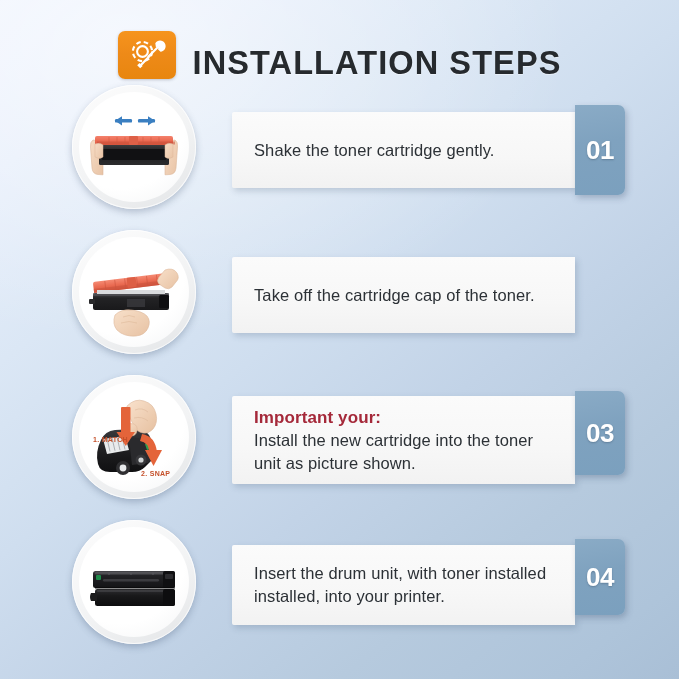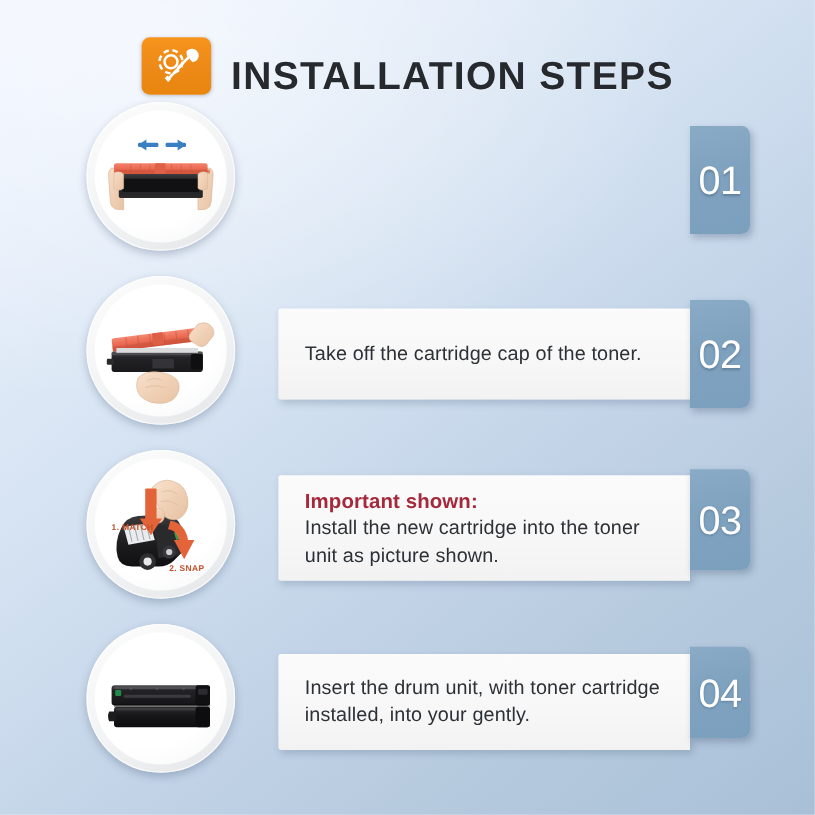--- a/index.html
+++ b/index.html
@@ -141,22 +141,22 @@
     width: 50px;
     height: 90px;
     background: linear-gradient(170deg, #8aabc6 0%, #7fa2bf 42%, #7ba0be 100%);
     border-radius: 0 7px 7px 0;
     box-shadow: 2px 3px 6px rgba(55,75,105,.30);
     display: flex;
     align-items: center;
     justify-content: center;
   }
   .badge-num {
-    font-size: 33px;
-    font-weight: 400;
+    font-size: 26px;
+    font-weight: 700;
     color: #ffffff;
     letter-spacing: -0.5px;
     line-height: 1;
     text-shadow: 0 1px 2px rgba(50,70,95,.38);
   }
 
   
   .row-1 .card  { top: 30px; }
   .row-2 .card  { top: 30px; }
   .row-3 .card  { top: 24px; min-height: 88px; }
@@ -246,20 +246,23 @@
               <path d="M72 45 v8"></path>
               <path d="M80 45 v8"></path>
           </g>
 
           <path d="M16 52 q5 -2 8 1 l0 12 q-4 3 -8 0 z" fill="url(#skin1)" stroke="#dcb79a" stroke-width="0.5"></path>
           <path d="M94 52 q-5 -2 -8 1 l0 12 q4 3 8 0 z" fill="url(#skin1)" stroke="#dcb79a" stroke-width="0.5"></path>
         </svg>
       </div>
     </div>
 
+    <div class="card">
+      <div class="card-text">Shake the toner cartridge gently.</div>
+    </div>
 
     <div class="badge">
       <span class="badge-num">01</span>
     </div>
   </div>
 
   <div class="step-row row-2">
     <div class="circle-wrap">
       <div class="circle-inner">
         <svg viewBox="0 0 110 110" aria-hidden="true">
@@ -313,23 +316,20 @@
             <path d="M42 86 q8 -3 16 0"></path>
           </g>
         </svg>
       </div>
     </div>
 
     <div class="card">
       <div class="card-text">Take off the cartridge cap of the toner.</div>
     </div>
 
-    <div class="badge">
-      <span class="badge-num">02</span>
-    </div>
   </div>
 
   <div class="step-row row-3">
     <div class="circle-wrap">
       <div class="circle-inner">
         <svg viewBox="0 0 110 110" aria-hidden="true">
           <defs>
             <linearGradient id="skin3" x1="0" y1="0" x2="1" y2="1">
               <stop offset="0%" stop-color="#f9e2cd"></stop>
               <stop offset="100%" stop-color="#e6c0a0"></stop>
@@ -379,21 +379,21 @@
           </g>
 
           <text class="micro" x="14" y="60">1. MATCH</text>
           <text class="micro" x="62" y="94">2. SNAP</text>
         </svg>
       </div>
     </div>
 
     <div class="card">
       <div class="card-text">
-        <span class="important-label">Important shown:</span>
+        <span class="important-label">Important your:</span>
         <span>Install the new cartridge into the toner unit as picture shown.</span>
       </div>
     </div>
 
     <div class="badge">
       <span class="badge-num">03</span>
     </div>
   </div>
 
   <div class="step-row row-4">
@@ -437,21 +437,21 @@
           <path d="M12 66 h6 v8 h-6 q-2 -4 0 -8 z" fill="#1c1c1e"></path>
 
           <rect x="84" y="62" width="12" height="17" rx="2" fill="#0d0d0f"></rect>
 
           <rect x="16" y="60" width="80" height="2.2" fill="#000000" opacity=".45"></rect>
         </svg>
       </div>
     </div>
 
     <div class="card">
-      <div class="card-text">Insert the drum unit, with toner cartridge installed, into your gently.</div>
+      <div class="card-text">Insert the drum unit, with toner installed installed, into your printer.</div>
     </div>
 
     <div class="badge">
       <span class="badge-num">04</span>
     </div>
   </div>
 
 </div>
 
 </body></html>

